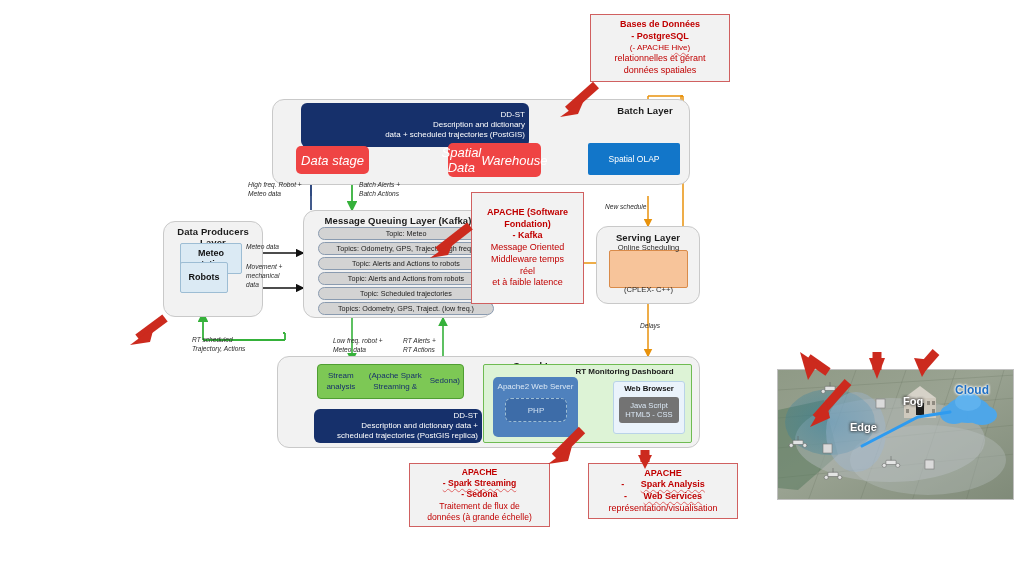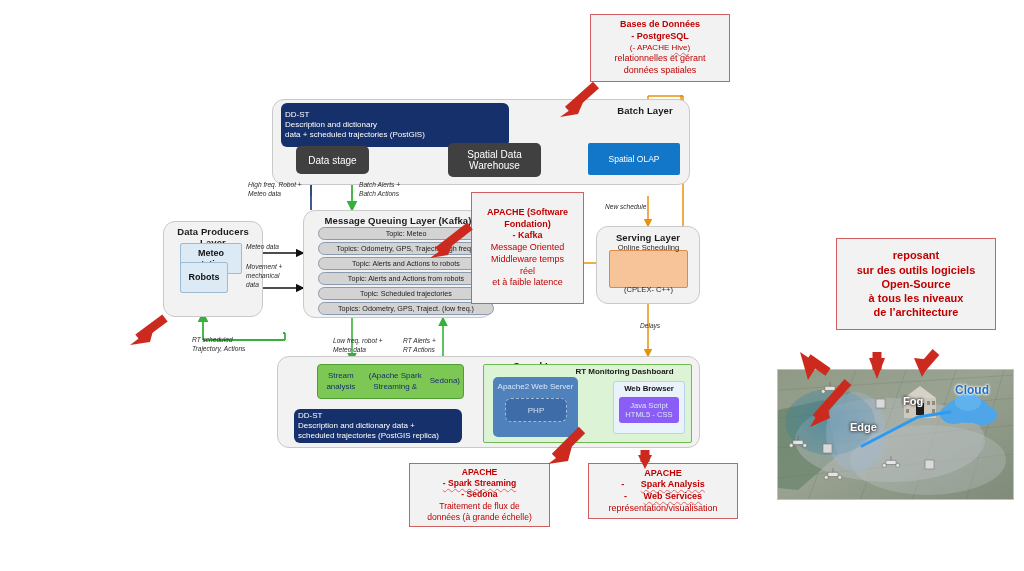--- a/index.html
+++ b/index.html
@@ -9,25 +9,25 @@
   #stage{position:absolute;left:0;top:0;width:1024px;height:571px;}
   .abs{position:absolute;box-sizing:border-box;}
 
   
   .layer{background:#f2f2f2;border:1px solid #c9c9c9;border-radius:12px;}
   .layer-title{font-weight:bold;font-size:9.5px;color:#1b1b1b;text-align:center;
                letter-spacing:.1px;}
 
   
   .navy{background:#16306b;color:#ffffff;border-radius:6px;
-        display:flex;align-items:flex-start;justify-content:center;text-align:center;
-        font-size:8px;line-height:1.28;padding:2px 4px;}
-  .navy-sq{background:#404040;color:#fff;border-radius:5px;
+        display:flex;align-items:flex-end;justify-content:center;text-align:center;
+        font-size:8px;line-height:1.28;padding:2px 4px;margin-left:20px;}
+  .navy-sq{background:#ef4444;color:#fff;border-radius:5px;
         display:flex;align-items:center;justify-content:center;text-align:center;
-        font-size:10px;}
+        font-size:13px;font-style:italic;}
   .blue{background:#1276c9;color:#fff;border-radius:2px;
         display:flex;align-items:center;justify-content:center;text-align:center;
         font-size:8.5px;}
 
   
   .lblue{background:#dbeaf4;border:1px solid #9dbdd4;border-radius:2px;
          display:flex;align-items:center;justify-content:center;text-align:center;
          font-size:9px;font-weight:bold;color:#111;line-height:1.2;}
 
   
@@ -45,21 +45,21 @@
          display:flex;align-items:center;justify-content:center;text-align:center;
          font-size:8px;color:#16306b;line-height:1.3;padding:1px 3px;}
   .greenpanel{background:#ddf3d6;border:1px solid #6fbb52;border-radius:2px;}
   .steel{background:#4f81bd;border-radius:5px;color:#dbe8f5;
          display:flex;align-items:flex-start;justify-content:center;
          font-size:8px;padding-top:5px;}
   .steel-inner{background:#3d6ca8;border:1px dashed #9dbdd4;border-radius:6px;
          display:flex;align-items:center;justify-content:center;
          color:#cfe0f2;font-size:8px;}
   .browser{background:#eaf3fb;border:1px solid #b9d3e8;border-radius:3px;}
-  .js{background:#8b5cf6;color:#dbe8f5;border-radius:3px;
+  .js{background:#737373;color:#dbe8f5;border-radius:3px;
       display:flex;flex-direction:column;align-items:center;justify-content:center;
       text-align:center;font-size:7.6px;line-height:1.25;}
 
   
   .callout{background:#f2f2f2;border:1px solid #d06060;
            display:flex;flex-direction:column;align-items:center;justify-content:center;
            text-align:center;color:#c00000;line-height:1.3;padding:3px 4px;}
   .callout .hd{font-weight:bold;}
   .squig{text-decoration:underline;text-decoration-style:wavy;
          text-decoration-color:#e06666;text-underline-offset:2px;}
@@ -152,21 +152,21 @@
   <div class="abs layer-title" style="left:610px;top:105px;width:70px;">Batch Layer</div>
 
   <div class="abs navy" style="left:281px;top:103px;width:228px;height:44px;flex-direction:column;">
     <div>DD-ST</div>
     <div>Description and dictionary</div>
     <div>data + scheduled trajectories (PostGIS)</div>
   </div>
 
   <div class="abs navy-sq" style="left:296px;top:146px;width:73px;height:28px;">Data stage</div>
 
-  <div class="abs navy-sq" style="left:448px;top:143px;width:93px;height:34px;flex-direction:column;">
+  <div class="abs navy-sq" style="left:448px;top:143px;width:93px;height:34px;flex-direction:row;">
     <div>Spatial Data</div>
     <div>Warehouse</div>
   </div>
 
   <div class="abs blue" style="left:588px;top:143px;width:92px;height:32px;">Spatial OLAP</div>
 
   <div class="abs layer" style="left:163px;top:221px;width:100px;height:96px;"></div>
   <div class="abs layer-title" style="left:163px;top:226px;width:100px;">Data Producers Layer</div>
   <div class="abs lblue" style="left:180px;top:243px;width:62px;height:31px;flex-direction:column;">
     <div>Meteo</div>
@@ -286,27 +286,20 @@
       <span>-</span>
       <span class="squig" style="margin-left:14px;">Spark Analysis</span>
     </div>
     <div class="hd">
       <span>-</span>
       <span class="squig" style="margin-left:14px;">Web Services</span>
     </div>
     <div>représentation/visualisation</div>
   </div>
 
-  <div class="abs callout" style="left:836px;top:238px;width:160px;height:92px;font-size:11px;">
-    <div class="hd">reposant</div>
-    <div class="hd">sur des outils logiciels</div>
-    <div class="hd">Open-Source</div>
-    <div class="hd">à tous les niveaux</div>
-    <div class="hd">de l’architecture</div>
-  </div>
 
 
   <div class="abs photo" style="left:777px;top:369px;width:237px;height:131px;">
     <svg viewBox="0 0 237 131" style="width:237px;height:131px;">
       <defs>
         <linearGradient id="fieldG" x1="0" y1="0" x2="1" y2="1">
           <stop offset="0%" stop-color="#8f9a86"></stop>
           <stop offset="45%" stop-color="#9aa392"></stop>
           <stop offset="100%" stop-color="#7f8a78"></stop>
         </linearGradient>

